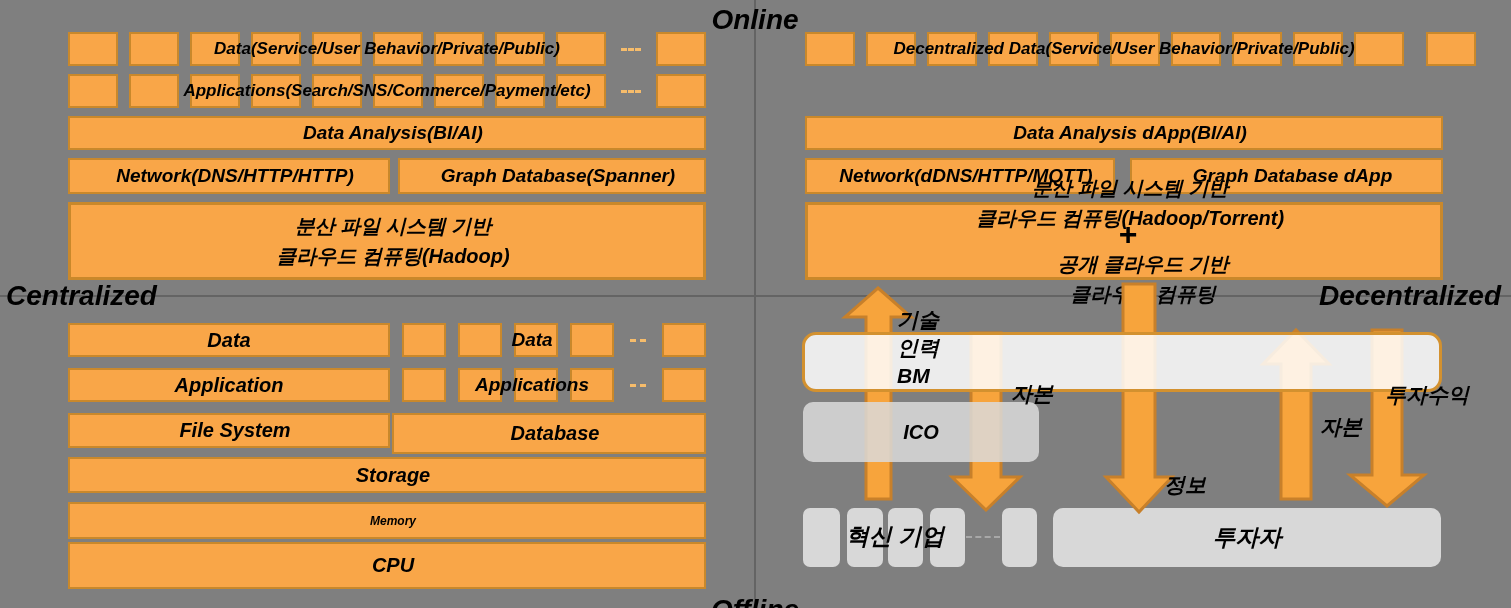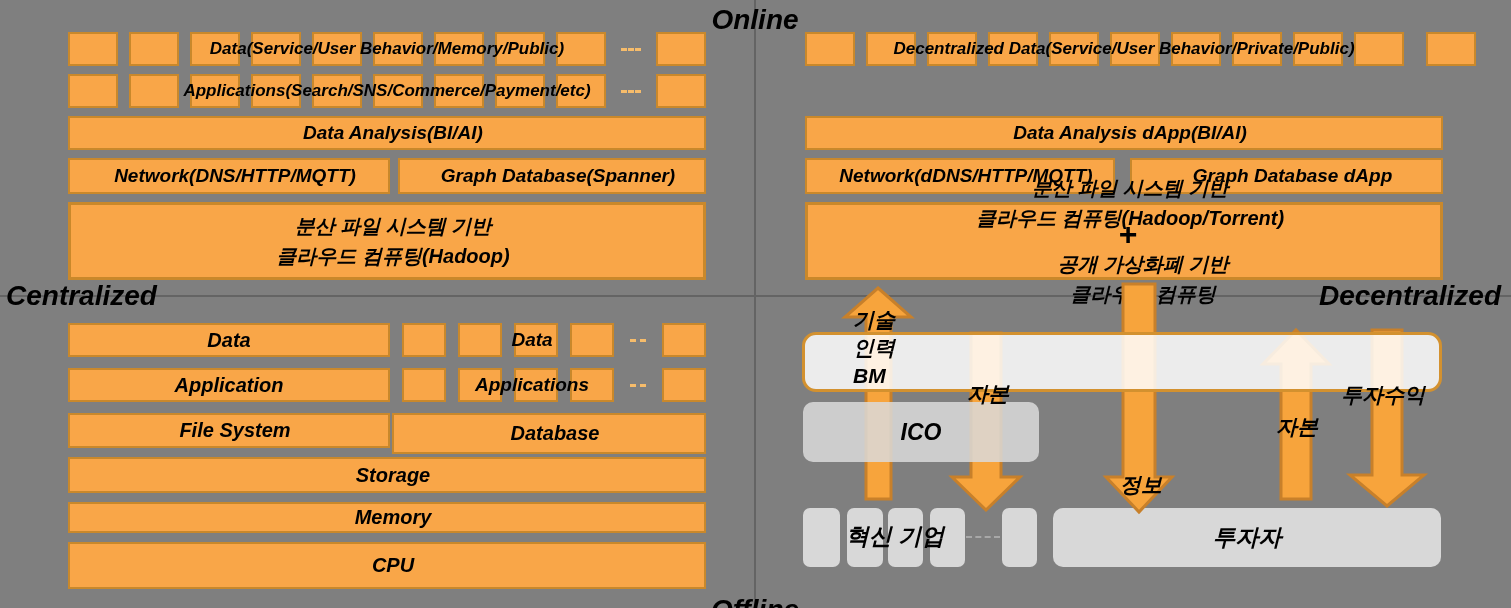--- a/index.html
+++ b/index.html
@@ -28,29 +28,29 @@
   .bar.big{border-width:3px;flex-direction:column;font-size:20px;line-height:30px;}
   .wbar{flex:0 0 322px;background:#f9a648;border:2px solid #c9882b;display:flex;align-items:center;justify-content:center;font-size:20px;box-sizing:border-box;}
   .sub-label{position:absolute;top:0;bottom:0;display:flex;align-items:center;justify-content:center;font-size:19px;z-index:3;}
   .tr-big{flex-direction:row;gap:0;}
   .tr-big .blk{display:flex;flex-direction:column;align-items:center;justify-content:center;line-height:30px;}
   .plus{font-size:32px;font-style:normal;margin:-14px 6px 0 2px;}
   
   .white-box{position:absolute;left:802px;top:332px;width:640px;height:60px;background:rgba(255,255,255,.85);border:3px solid #d3912f;border-radius:14px;z-index:4;box-sizing:border-box;}
   .exchange-text{position:absolute;left:802px;top:332px;width:640px;height:60px;display:flex;align-items:center;justify-content:center;gap:46px;font-size:28px;z-index:5;}
   .ico-box{position:absolute;left:803px;top:402px;width:236px;height:60px;background:rgba(219,219,219,.85);border-radius:10px;z-index:4;}
-  .ico-text{position:absolute;left:803px;top:402px;width:236px;height:60px;display:flex;align-items:center;justify-content:center;font-size:23px;z-index:5;}
+  .ico-text{position:absolute;left:803px;top:402px;width:236px;height:60px;display:flex;align-items:center;justify-content:center;font-size:20px;z-index:5;}
   .gray-sq{position:absolute;top:508px;height:59px;background:#d8d8d8;border-radius:7px;z-index:2;}
   .gray-dash{position:absolute;left:966px;top:536px;width:34px;height:0;border-top:2px dashed #a8a8a8;z-index:2;}
   .investor-box{position:absolute;left:1053px;top:508px;width:388px;height:59px;background:#d8d8d8;border-radius:10px;z-index:2;}
   .startup-label{position:absolute;left:810px;top:521px;width:170px;text-align:center;font-size:23px;z-index:5;}
   .investor-label{position:absolute;left:1053px;top:508px;width:388px;height:59px;display:flex;align-items:center;justify-content:center;font-size:23px;z-index:5;}
   
   #flow-arrows{position:absolute;left:0;top:0;z-index:3;pointer-events:none;}
-  .flow-label{position:absolute;font-size:21px;z-index:6;white-space:nowrap;}
+  .flow-label{position:absolute;font-size:21px;z-index:6;white-space:nowrap;margin-left:44px;}
   .fl-center{text-align:center;}
   .tech-block{left:853px;top:306px;line-height:28px;}
 </style>
 </head>
 <body>
 
 <div id="stage">
 
   <div class="vline"></div>
   <div class="hline"></div>
@@ -64,38 +64,38 @@
       <div class="sq"></div>
       <div class="sq"></div>
       <div class="sq"></div>
       <div class="sq"></div>
       <div class="sq"></div>
       <div class="sq"></div>
       <div class="sq"></div>
       <div class="sq"></div>
       <div class="dashline"></div>
       <div class="sq"></div>
-    <div class="row-label">Data(Service/User Behavior/Memory/Public)</div>
+    <div class="row-label">Data(Service/User Behavior/Private/Public)</div>
   </div>
   <div class="sq-row" style="left:68px;top:74px;width:638px;height:34px">
     <div class="sq"></div>
       <div class="sq"></div>
       <div class="sq"></div>
       <div class="sq"></div>
       <div class="sq"></div>
       <div class="sq"></div>
       <div class="sq"></div>
       <div class="sq"></div>
       <div class="sq"></div>
       <div class="dashline"></div>
       <div class="sq"></div>
     <div class="row-label">Applications(Search/SNS/Commerce/Payment/etc)</div>
   </div>
   <div class="bar" style="left:68px;top:116px;width:638px;height:34px">Data Analysis(BI/AI)</div>
-  <div class="bar" style="left:68px;top:158px;width:322px;height:36px">Network(DNS/HTTP/MQTT)</div>
+  <div class="bar" style="left:68px;top:158px;width:322px;height:36px">Network(DNS/HTTP/HTTP)</div>
   <div class="bar" style="left:398px;top:158px;width:308px;height:36px">Graph Database(Spanner)</div>
   <div class="bar big" style="left:68px;top:202px;width:638px;height:78px">
     <span>분산 파일 시스템 기반</span>
     <span>클라우드 컴퓨팅(Hadoop)</span>
   </div>
 
   <div class="sq-row" style="left:805px;top:32px;width:638px;height:34px">
     <div class="sq"></div>
       <div class="sq"></div>
       <div class="sq"></div>
@@ -113,21 +113,21 @@
   <div class="bar" style="left:805px;top:116px;width:638px;height:34px">Data Analysis dApp(BI/AI)</div>
   <div class="bar" style="left:805px;top:158px;width:310px;height:36px">Network(dDNS/HTTP/MQTT)</div>
   <div class="bar" style="left:1130px;top:158px;width:313px;height:36px">Graph Database dApp</div>
   <div class="bar big tr-big" style="left:805px;top:202px;width:638px;height:78px">
     <div class="blk">
       <span>분산 파일 시스템 기반</span>
       <span>클라우드 컴퓨팅(Hadoop/Torrent)</span>
     </div>
     <span class="plus">+</span>
     <div class="blk" style="margin-left:26px">
-      <span>공개 가상화폐 기반</span>
+      <span>공개 클라우드 기반</span>
       <span>클라우드 컴퓨팅</span>
     </div>
   </div>
 
   <div class="sq-row" style="left:68px;top:323px;width:638px;height:34px;gap:12px">
     <div class="wbar">Data</div>
     <div class="sq small"></div>
       <div class="sq small"></div>
       <div class="sq small"></div>
       <div class="sq small"></div>
@@ -141,21 +141,21 @@
       <div class="sq small"></div>
       <div class="sq small"></div>
       <div class="sq small"></div>
       <div class="dashline"></div>
       <div class="sq small"></div>
     <div class="sub-label" style="left:330px;right:40px">Applications</div>
   </div>
   <div class="bar" style="left:68px;top:413px;width:322px;height:35px;font-size:20px">File System</div>
   <div class="bar" style="left:392px;top:413px;width:314px;height:41px;font-size:20px">Database</div>
   <div class="bar" style="left:68px;top:457px;width:638px;height:36px;font-size:20px">Storage</div>
-  <div class="bar" style="left:68px;top:502px;width:638px;height:31px;font-size:20px">Memory</div>
+  <div class="bar" style="left:68px;top:502px;width:638px;height:37px;font-size:12px">Memory</div>
   <div class="bar" style="left:68px;top:542px;width:638px;height:47px;font-size:20px">CPU</div>
 
   <svg id="flow-arrows" width="1511" height="608" viewBox="0 0 1511 608">
     <polygon points="878,288 911,317 891,317 891,499 866,499 866,317 845,317" fill="#f7a43c" stroke="#c8802a" stroke-width="3"></polygon>
     <polygon points="971,333 1001,333 1001,477 1020,477 986,510 952,477 971,477" fill="#f7a43c" stroke="#c8802a" stroke-width="3"></polygon>
     <polygon points="1123,284 1155,284 1155,477 1172,477 1139,512 1106,477 1123,477" fill="#f7a43c" stroke="#c8802a" stroke-width="3"></polygon>
     <polygon points="1296,330 1329,364 1311,364 1311,499 1281,499 1281,364 1263,364" fill="#f7a43c" stroke="#c8802a" stroke-width="3"></polygon>
     <polygon points="1372,330 1402,330 1402,475 1424,475 1387,506 1350,475 1372,475" fill="#f7a43c" stroke="#c8802a" stroke-width="3"></polygon>
   </svg>
 

